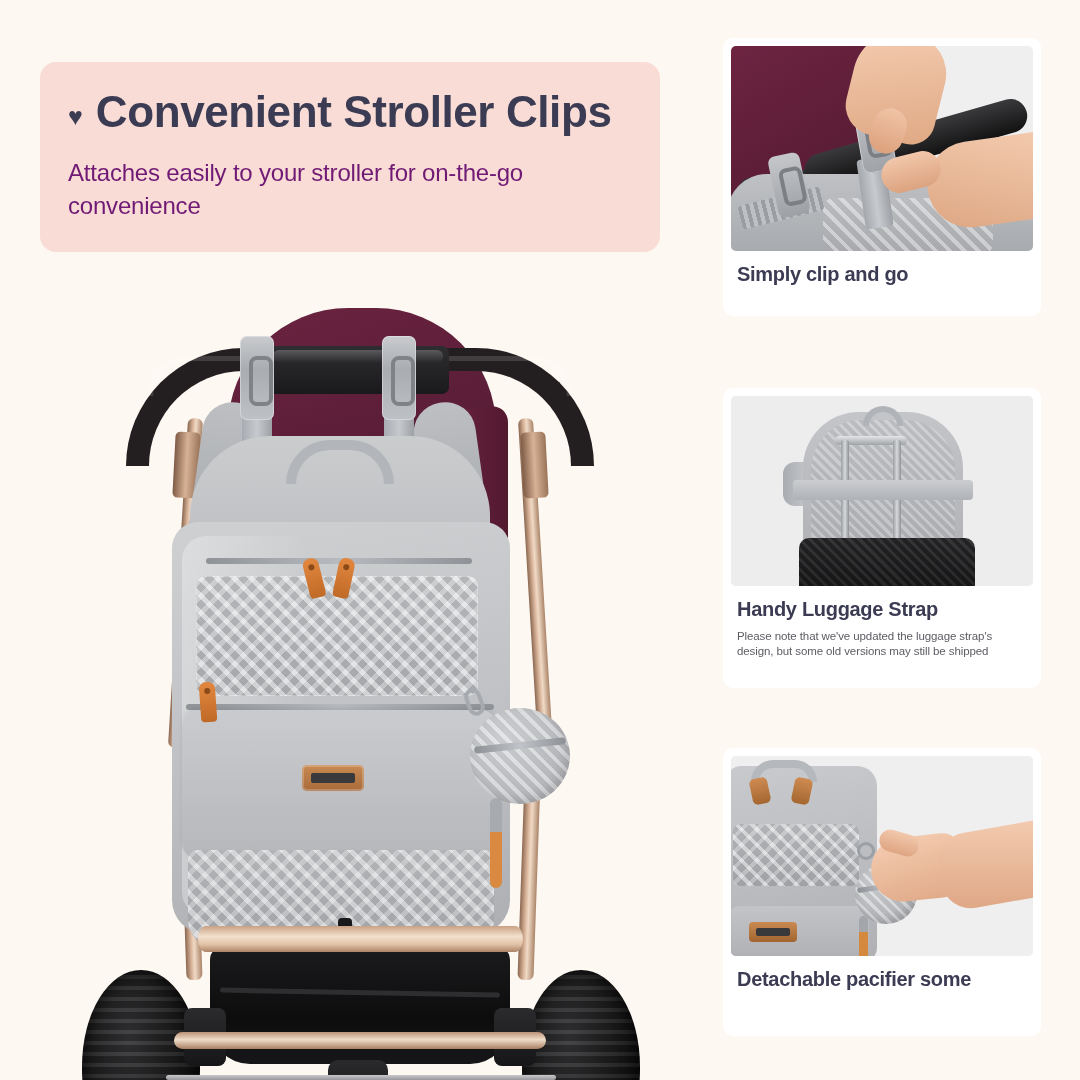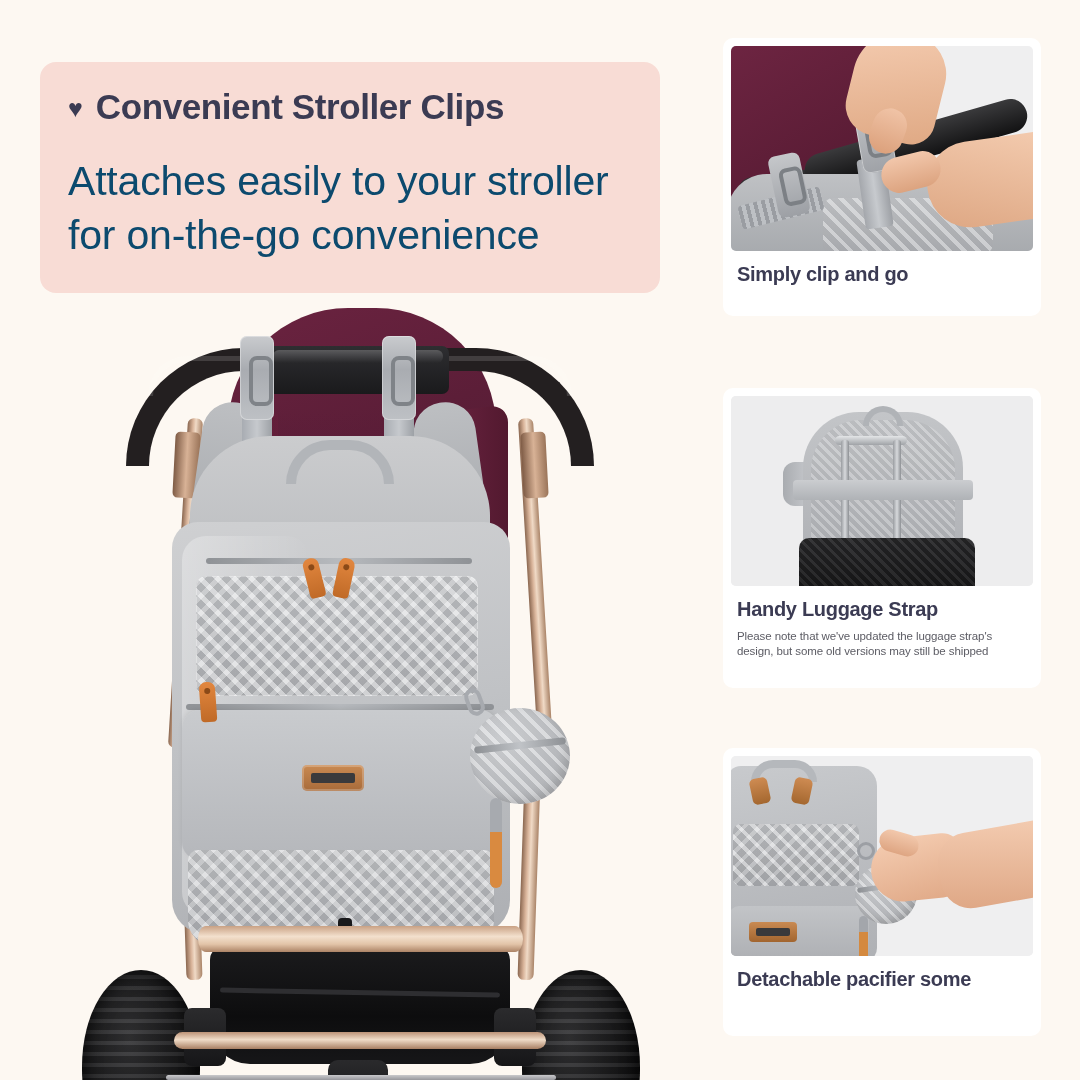--- a/index.html
+++ b/index.html
@@ -36,31 +36,31 @@
     gap: 13px;
   }
   .heart-icon {
     font-size: 25px;
     line-height: 1;
     color: #3B3B53;
     flex: none;
     transform: translateY(-2px);
   }
   .headline-title {
-    font-size: 35px;
+    font-size: 44px;
     font-weight: bold;
     color: #3B3B53;
     letter-spacing: -0.4px;
     line-height: 1.1;
   }
   .headline-sub {
-    margin-top: 27px;
-    font-size: 41px;
+    margin-top: 21px;
+    font-size: 24px;
     font-weight: 400;
-    color: #0c4a6e;
+    color: #701a75;
     line-height: 1.34;
     letter-spacing: -0.2px;
   }
 
   
   .hero {
     position: absolute;
     left: 70px; top: 290px;
     width: 580px; height: 790px;
   }

